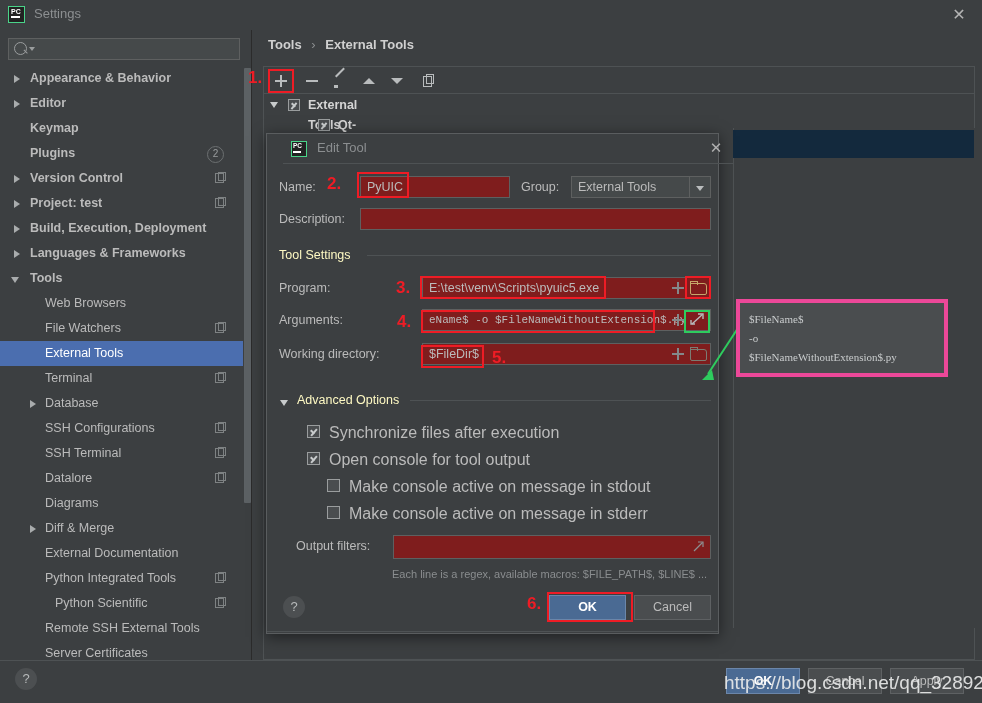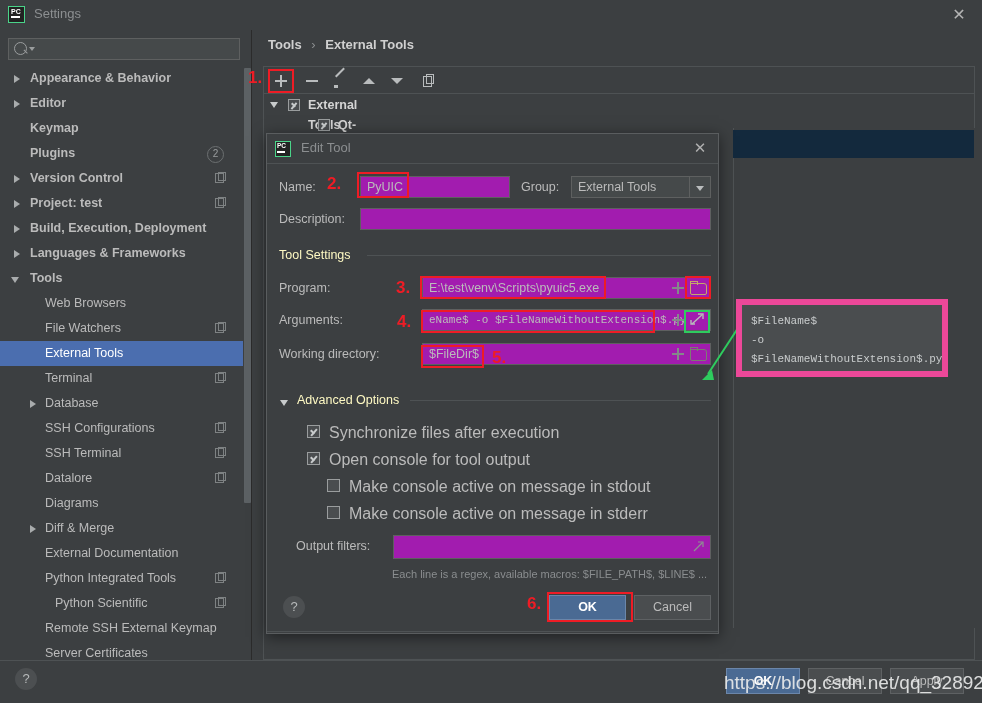--- a/index.html
+++ b/index.html
@@ -178,40 +178,40 @@
     background: #13293d;
   }
 
   
   #dialog {
     position: absolute; left: 266px; top: 133px; width: 453px; height: 501px;
     background: #3c3f41; border: 1px solid #5a5d5f; box-sizing: border-box;
     box-shadow: 0 3px 14px rgba(0,0,0,.5);
   }
   #dlg-title-bar {
-    position: absolute; left: 0; top: 0; width: 451px; height: 30px;
+    position: absolute; left: 16px; top: 0; width: 451px; height: 30px;
     border-bottom: 1px solid #4e5254; box-sizing: border-box;
   }
   #dlg-logo {
     position: absolute; left: 8px; top: 7px; width: 16px; height: 16px;
     background: #222; border: 1.5px solid #4ad489; box-sizing: border-box;
   }
   #dlg-logo .pc { color:#fff; font-size:6.5px; font-weight:bold; line-height:8px; display:block; padding-left:1px;}
   #dlg-logo .bar { display:block; width:8px; height:1.6px; background:#fff; margin-left:1px; margin-top:1px;}
   #dlg-title {
     position: absolute; left: 34px; top: 6px; font-size: 13px; color: #8b8e90;
   }
   #dlg-close {
     position: absolute; right: 10px; top: 6px; width: 16px; height: 16px;
     color: #b0b0b0; font-size: 15px; line-height: 15px; text-align: center; cursor: pointer;
   }
 
   .fld-label { position: absolute; font-size: 12.5px; color: #bbbbbb; }
   .tfield {
-    position: absolute; height: 22px; background: #a21caf;
+    position: absolute; height: 22px; background: #7f1d1d;
     border: 1px solid #5e6060; box-sizing: border-box;
     color: #bbbbbb; font-size: 12.5px; line-height: 20px;
     padding-left: 6px; overflow: hidden; white-space: nowrap;
   }
   .tfield.mono { font-family: "Liberation Mono", monospace; font-size: 11px; }
   .combo {
     position: absolute; height: 22px; background: #45494a;
     border: 1px solid #5e6060; box-sizing: border-box;
     color: #bbbbbb; font-size: 12.5px; line-height: 20px; padding-left: 6px;
     cursor: pointer;
@@ -276,22 +276,22 @@
     background: #4a4d4f; border: 1px solid #5e6163; box-sizing: border-box;
     color: #bbbbbb; font-size: 12.5px; line-height: 23px; text-align: center; cursor: pointer;
   }
   #dlg-footer-line {
     position: absolute; left: 0; top: 497px; width: 451px; height: 1px; background: #4e5254;
   }
 
   
   #args-popup {
     position: absolute; left: 736px; top: 299px; width: 212px; height: 78px;
-    background: #4a4d4f; border: 6px solid #ec4899; box-sizing: border-box;
-    font-family: Liberation Mono, monospace; font-size: 11px; color: #c9cccd;
+    background: #4a4d4f; border: 4px solid #ec4899; box-sizing: border-box;
+    font-family: Liberation Serif, serif; font-size: 11px; color: #c9cccd;
     padding: 7px 0 0 9px; line-height: 19px;
   }
   #args-arrow { position: absolute; left: 700px; top: 324px; width: 40px; height: 60px; }
 
   
   .redbox {
     position: absolute; border: 2px solid #ee1c25; box-sizing: border-box;
     pointer-events: none;
   }
   .rednum {
@@ -429,21 +429,21 @@
       </div>
       <div class="si">
         <span class="lbl" style="left: 45px;">Python Integrated Tools</span>
         <span class="copyicon"></span>
       </div>
       <div class="si">
         <span class="lbl" style="left: 55px;">Python Scientific</span>
         <span class="copyicon"></span>
       </div>
       <div class="si">
-        <span class="lbl" style="left: 45px;">Remote SSH External Keymap</span>
+        <span class="lbl" style="left: 45px;">Remote SSH External Tools</span>
       </div>
       <div class="si">
         <span class="lbl" style="left: 45px;">Server Certificates</span>
       </div>
     </div>
   <div id="side-scroll-track"></div>
   <div id="side-scroll-thumb"></div>
   <div id="side-sep"></div>
 
   <div id="breadcrumb">

